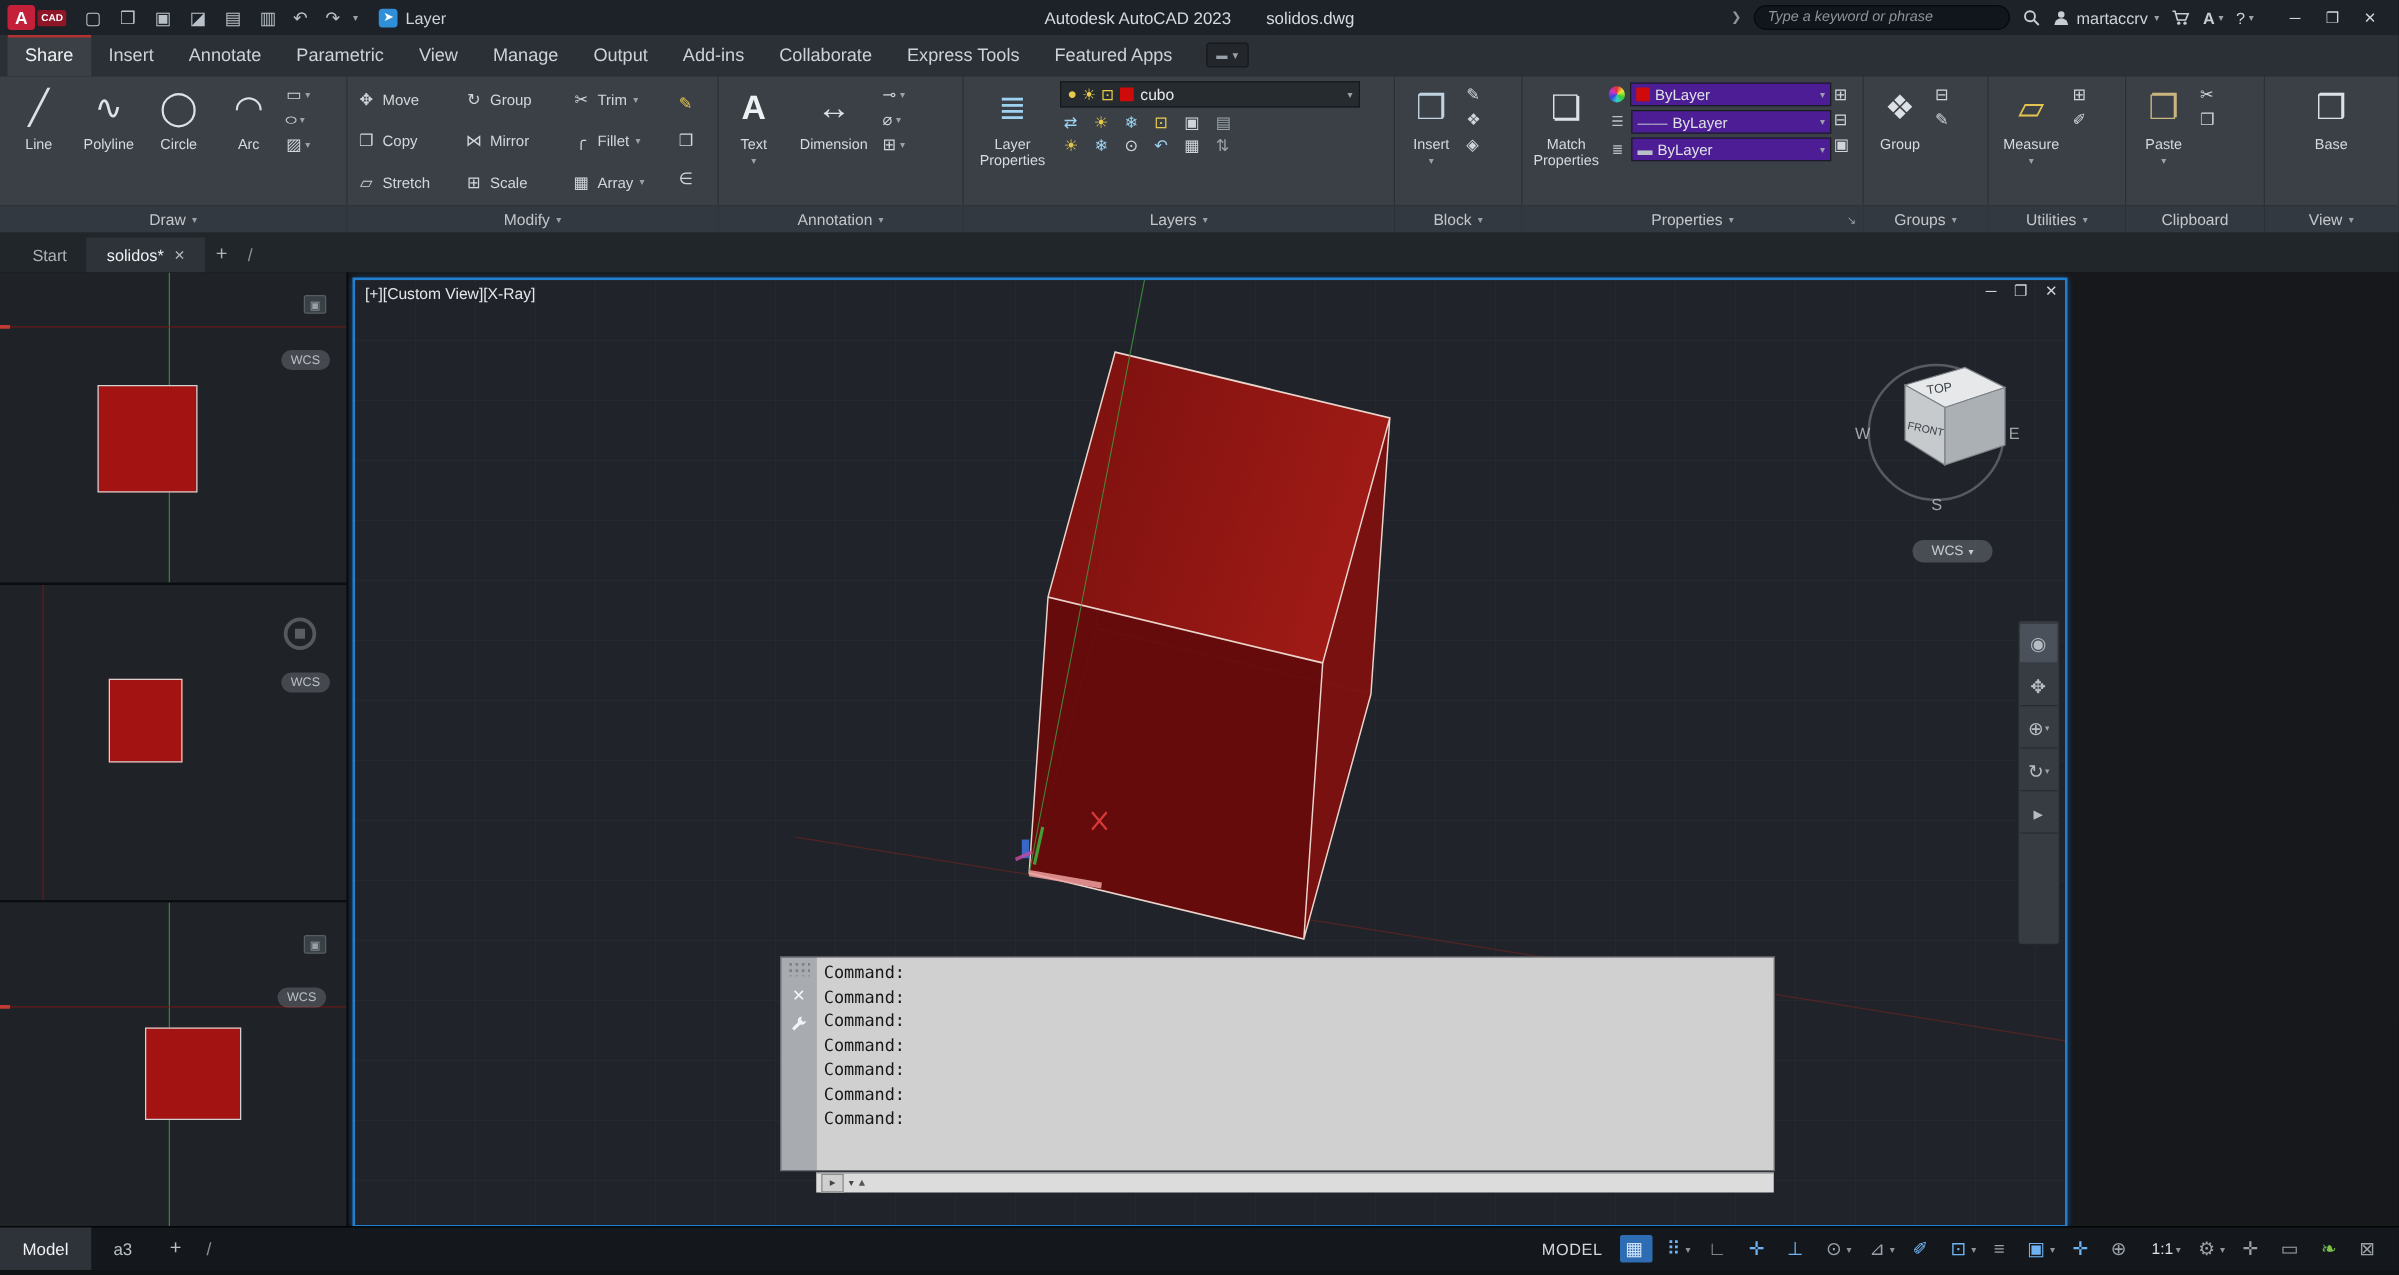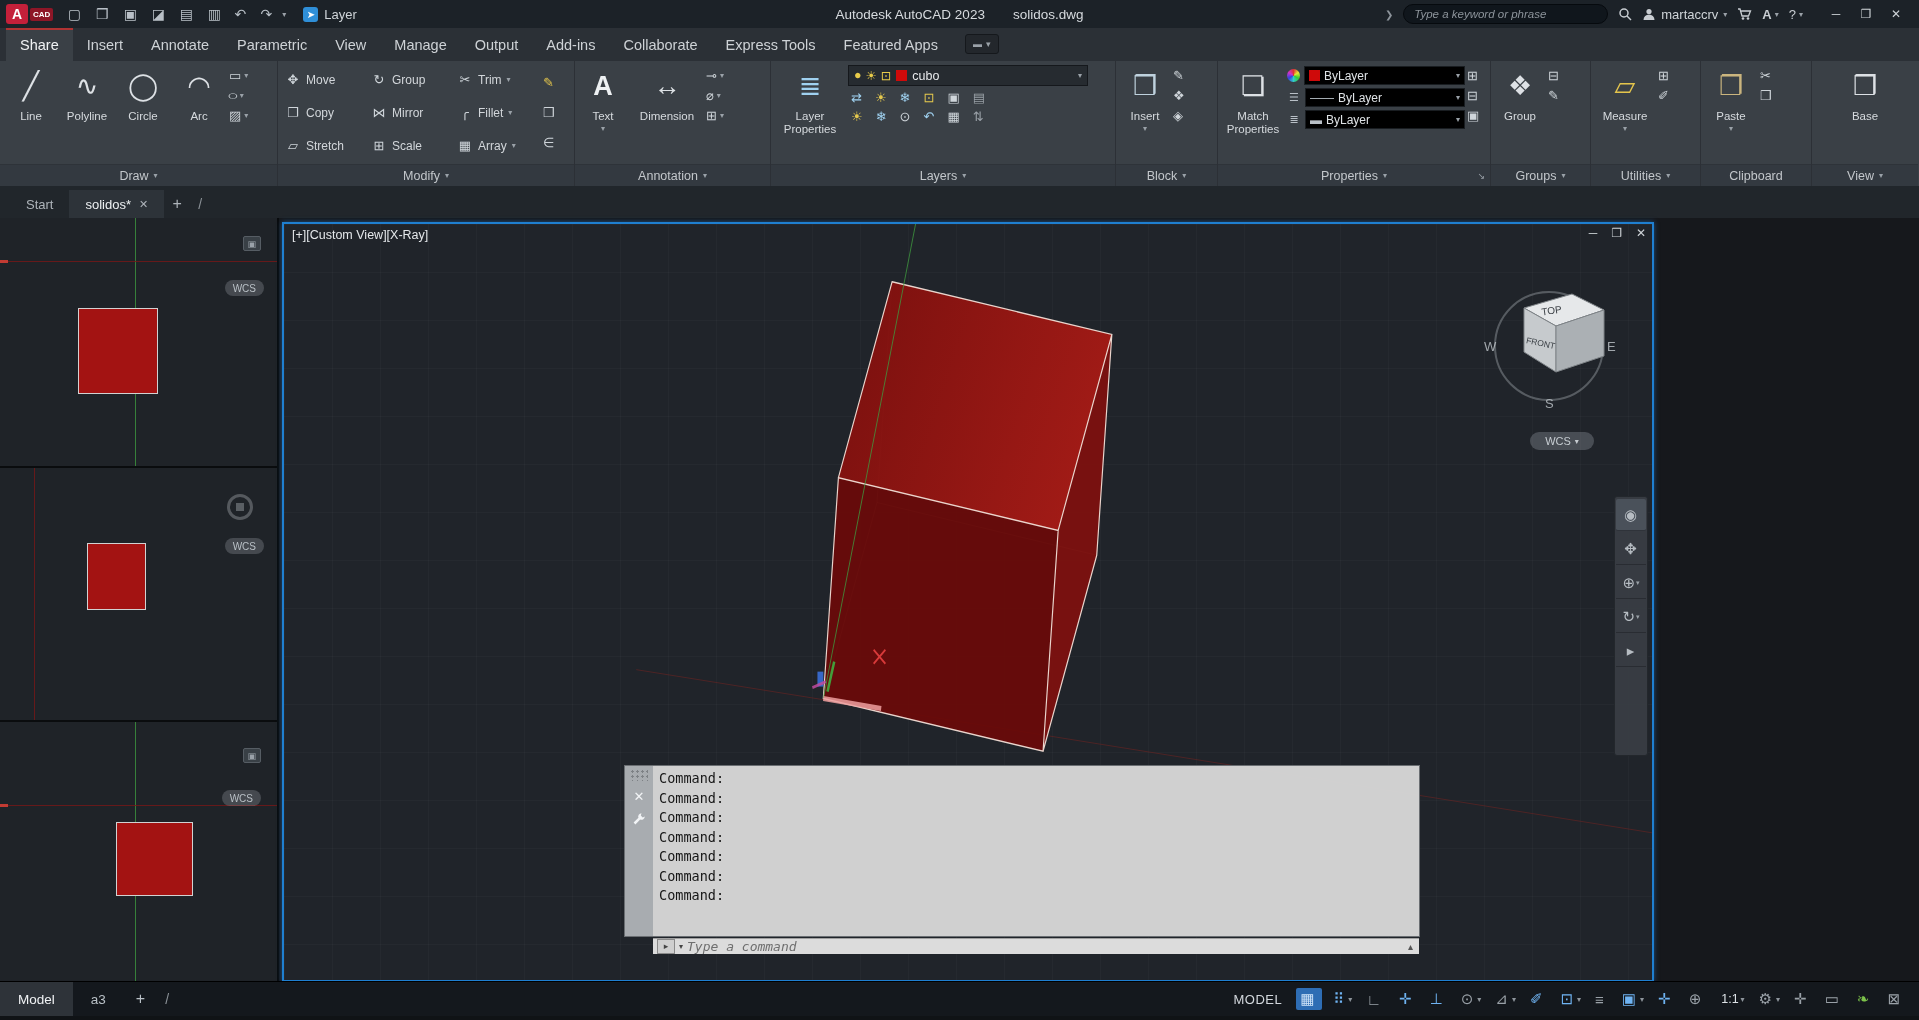--- a/index.html
+++ b/index.html
@@ -72,21 +72,21 @@
   .layercombo { width:240px; height:21px; background:#262b30; border:1px solid #15181c; display:flex;
     align-items:center; gap:5px; padding:0 5px; font-size:12.5px; color:#e8eaec; }
   .layercombo .cr { margin-left:auto; font-size:8px; color:#9aa1a8; }
   .swatch { width:11px; height:11px; display:inline-block; }
   .lrow { display:flex; gap:13px; font-size:13px; padding-left:3px; }
   .props-mid { display:flex; flex-direction:column; gap:3px; padding-top:3px; }
   .prow { display:flex; align-items:center; gap:4px; width:178px; }
   .pic { width:14px; text-align:center; font-size:11px; color:#b9c0c7; }
   .colorwheel { width:13px; height:13px; border-radius:50%;
     background:conic-gradient(#e03333,#e8e833,#33cc33,#33cccc,#3344dd,#cc33cc,#e03333); }
-  .pfield { flex:1; height:19px; background:#000000; border:1px solid #191d21; display:flex; align-items:center;
+  .pfield { flex:1; height:19px; background:#4c1d95; border:1px solid #191d21; display:flex; align-items:center;
     gap:4px; padding:0 4px; font-size:12px; color:#dfe3e6; }
   .pfield .cr { margin-left:auto; font-size:8px; color:#9aa1a8; }
   .pfield .pfx { color:#b9c0c7; }
 
   
   .filetabs { position:absolute; top:186px; left:0; width:1919px; height:32px; background:#21262b;
     display:flex; align-items:flex-end; padding-left:10px; }
   .ftab { height:28px; display:flex; align-items:center; padding:0 16px; font-size:13px; color:#aeb4ba; gap:8px; }
   .ftab.active { background:#2d3339; color:#eef1f3;margin-top:48px; }
   .ftab .x { font-size:11px; color:#aeb4ba; }
@@ -870,21 +870,20 @@
 
         <div>Command:</div>
 
         <div>Command:</div>
 
         <div>Command:</div>
       </div>
     <div class="cmd-input">
       <span class="cmd-togglebox">▸</span>
       <span class="cmd-caret">▾</span>
-      <input placeholder="Type a command" style="">
       <span class="cmd-scroll">▴</span>
     </div>
   </div>
 </div>
 
 <div class="statusbar">
   <div class="sb-left">
     <div class="sb-tab active">Model</div>
     <div class="sb-tab">a3</div>
     <div class="sb-plus">+</div>

